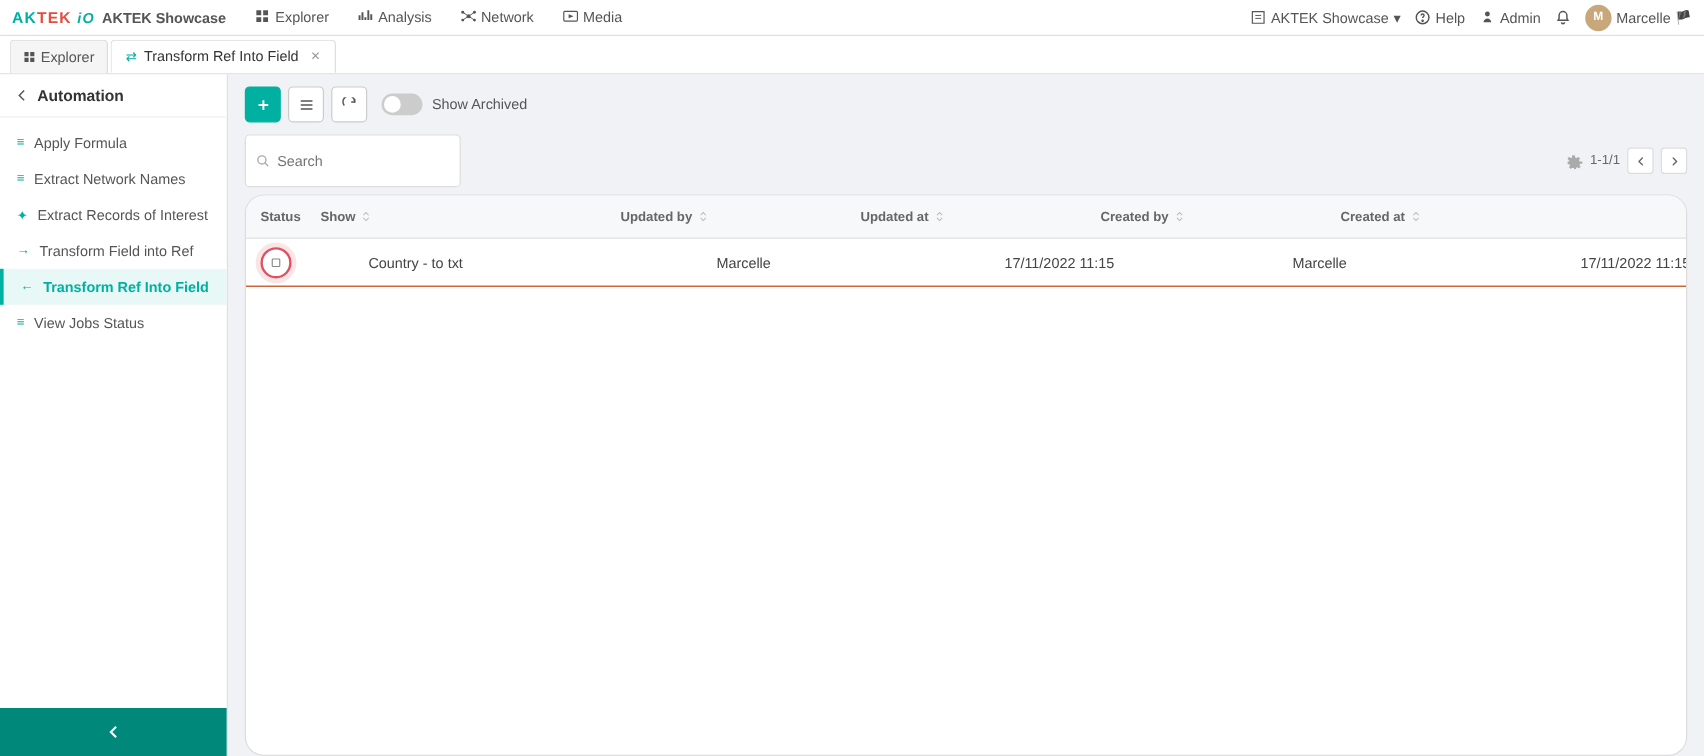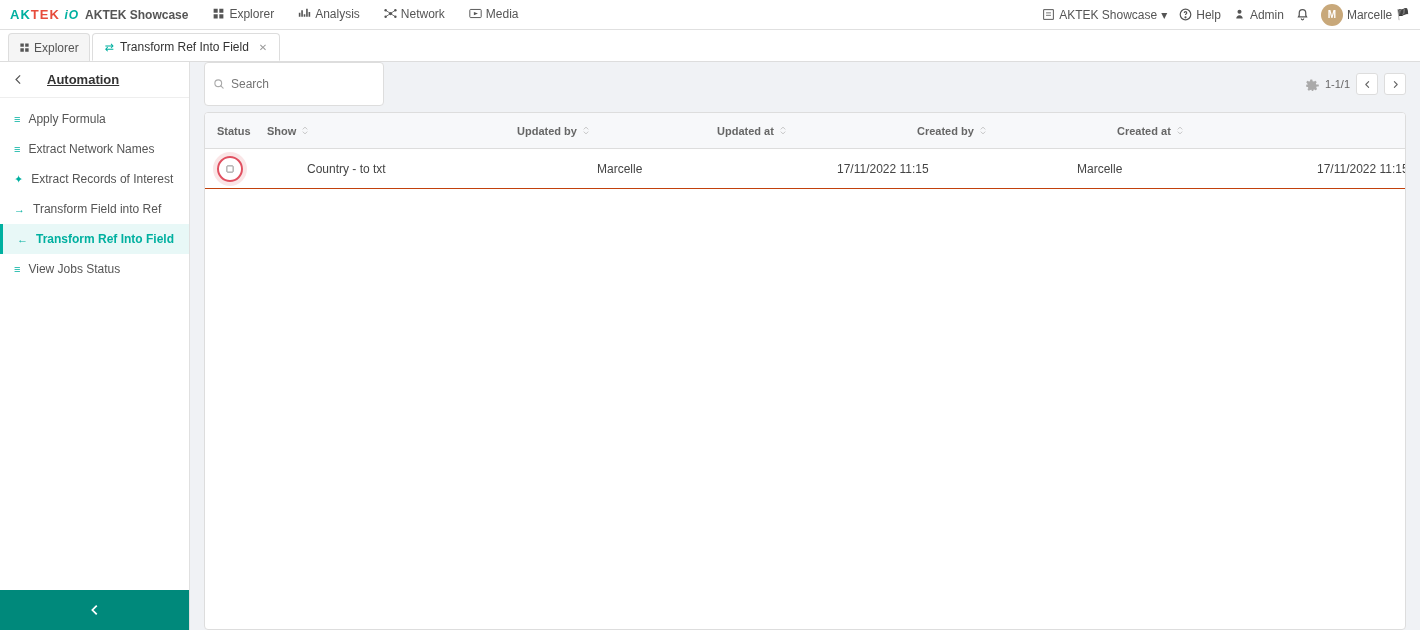--- a/index.html
+++ b/index.html
@@ -131,27 +131,26 @@
       width: 190px;
       background: #fff;
       border-right: 1px solid #e0e0e0;
       display: flex;
       flex-direction: column;
       overflow: hidden;
     }
     .sidebar-header {
       display: flex;
       align-items: center;
-      gap: 22px;
+      gap: 6px;
       padding: 10px 12px;
       font-size: 13px;
       font-weight: 600;
       color: #333;
       border-bottom: 1px solid #eee;
-      text-decoration: underline;
     }
     .sidebar-header svg { color: #777; }
     .sidebar-nav { flex: 1; overflow-y: auto; padding: 6px 0; }
     .sidebar-item {
       display: flex;
       align-items: center;
       gap: 8px;
       padding: 8px 14px;
       font-size: 12px;
       color: #555;
@@ -250,21 +249,21 @@
       width: 100%;
       background: transparent;
     }
 
     
     .table-container {
       flex: 1;
       background: #fff;
       margin: 0 14px;
       border: 1px solid #ddd;
-      border-radius: 4px;
+      border-radius: 16px;
       overflow: hidden;
     }
     .table-header {
       display: grid;
       grid-template-columns: 50px 250px 200px 200px 200px 200px 1fr;
       background: #f7f8fa;
       border-bottom: 1px solid #ddd;
       height: 36px;
       align-items: center;
     }
@@ -459,20 +458,42 @@
     </div>
     <div class="sidebar-footer">
       <svg width="14" height="14" viewBox="0 0 16 16" fill="none" stroke="#fff" stroke-width="2">
           <path d="M10 3L5 8l5 5"></path>
         </svg>
     </div>
   </div>
 
   <div class="content">
 
+    <div class="toolbar">
+      <button class="toolbar-btn primary">
+        <svg width="13" height="13" viewBox="0 0 16 16" fill="#fff">
+            <path d="M8 3v10M3 8h10" stroke="#fff" stroke-width="2"></path>
+          </svg>
+      </button>
+      <button class="toolbar-btn">
+        <svg width="13" height="13" viewBox="0 0 16 16" fill="#555">
+            <path d="M2 4h12M2 8h12M2 12h12" stroke="#555" stroke-width="1.5"></path>
+          </svg>
+      </button>
+      <button class="toolbar-btn">
+        <svg width="13" height="13" viewBox="0 0 16 16" fill="none" stroke="#555" stroke-width="1.5">
+            <path d="M13 5A6 6 0 102 8" stroke-linecap="round"></path>
+            <path d="M13 2v3h-3" stroke-linecap="round" stroke-linejoin="round"></path>
+          </svg>
+      </button>
+      <div class="show-archived">
+        <div class="toggle-switch"></div>
+        <span>Show Archived</span>
+      </div>
+    </div>
 
     <div style="display:flex; align-items:center; padding:0 14px 6px; position:relative;">
       <div class="search-input-wrap">
         <svg width="12" height="12" viewBox="0 0 16 16" fill="none" stroke="#aaa" stroke-width="1.5">
             <circle cx="7" cy="7" r="4.5"></circle>
             <path d="M10.5 10.5l3 3" stroke-linecap="round"></path>
           </svg>
         <input type="text" placeholder="Search" style="">
       </div>
       <div style="margin-left:auto; display:flex; align-items:center; gap:6px;">

